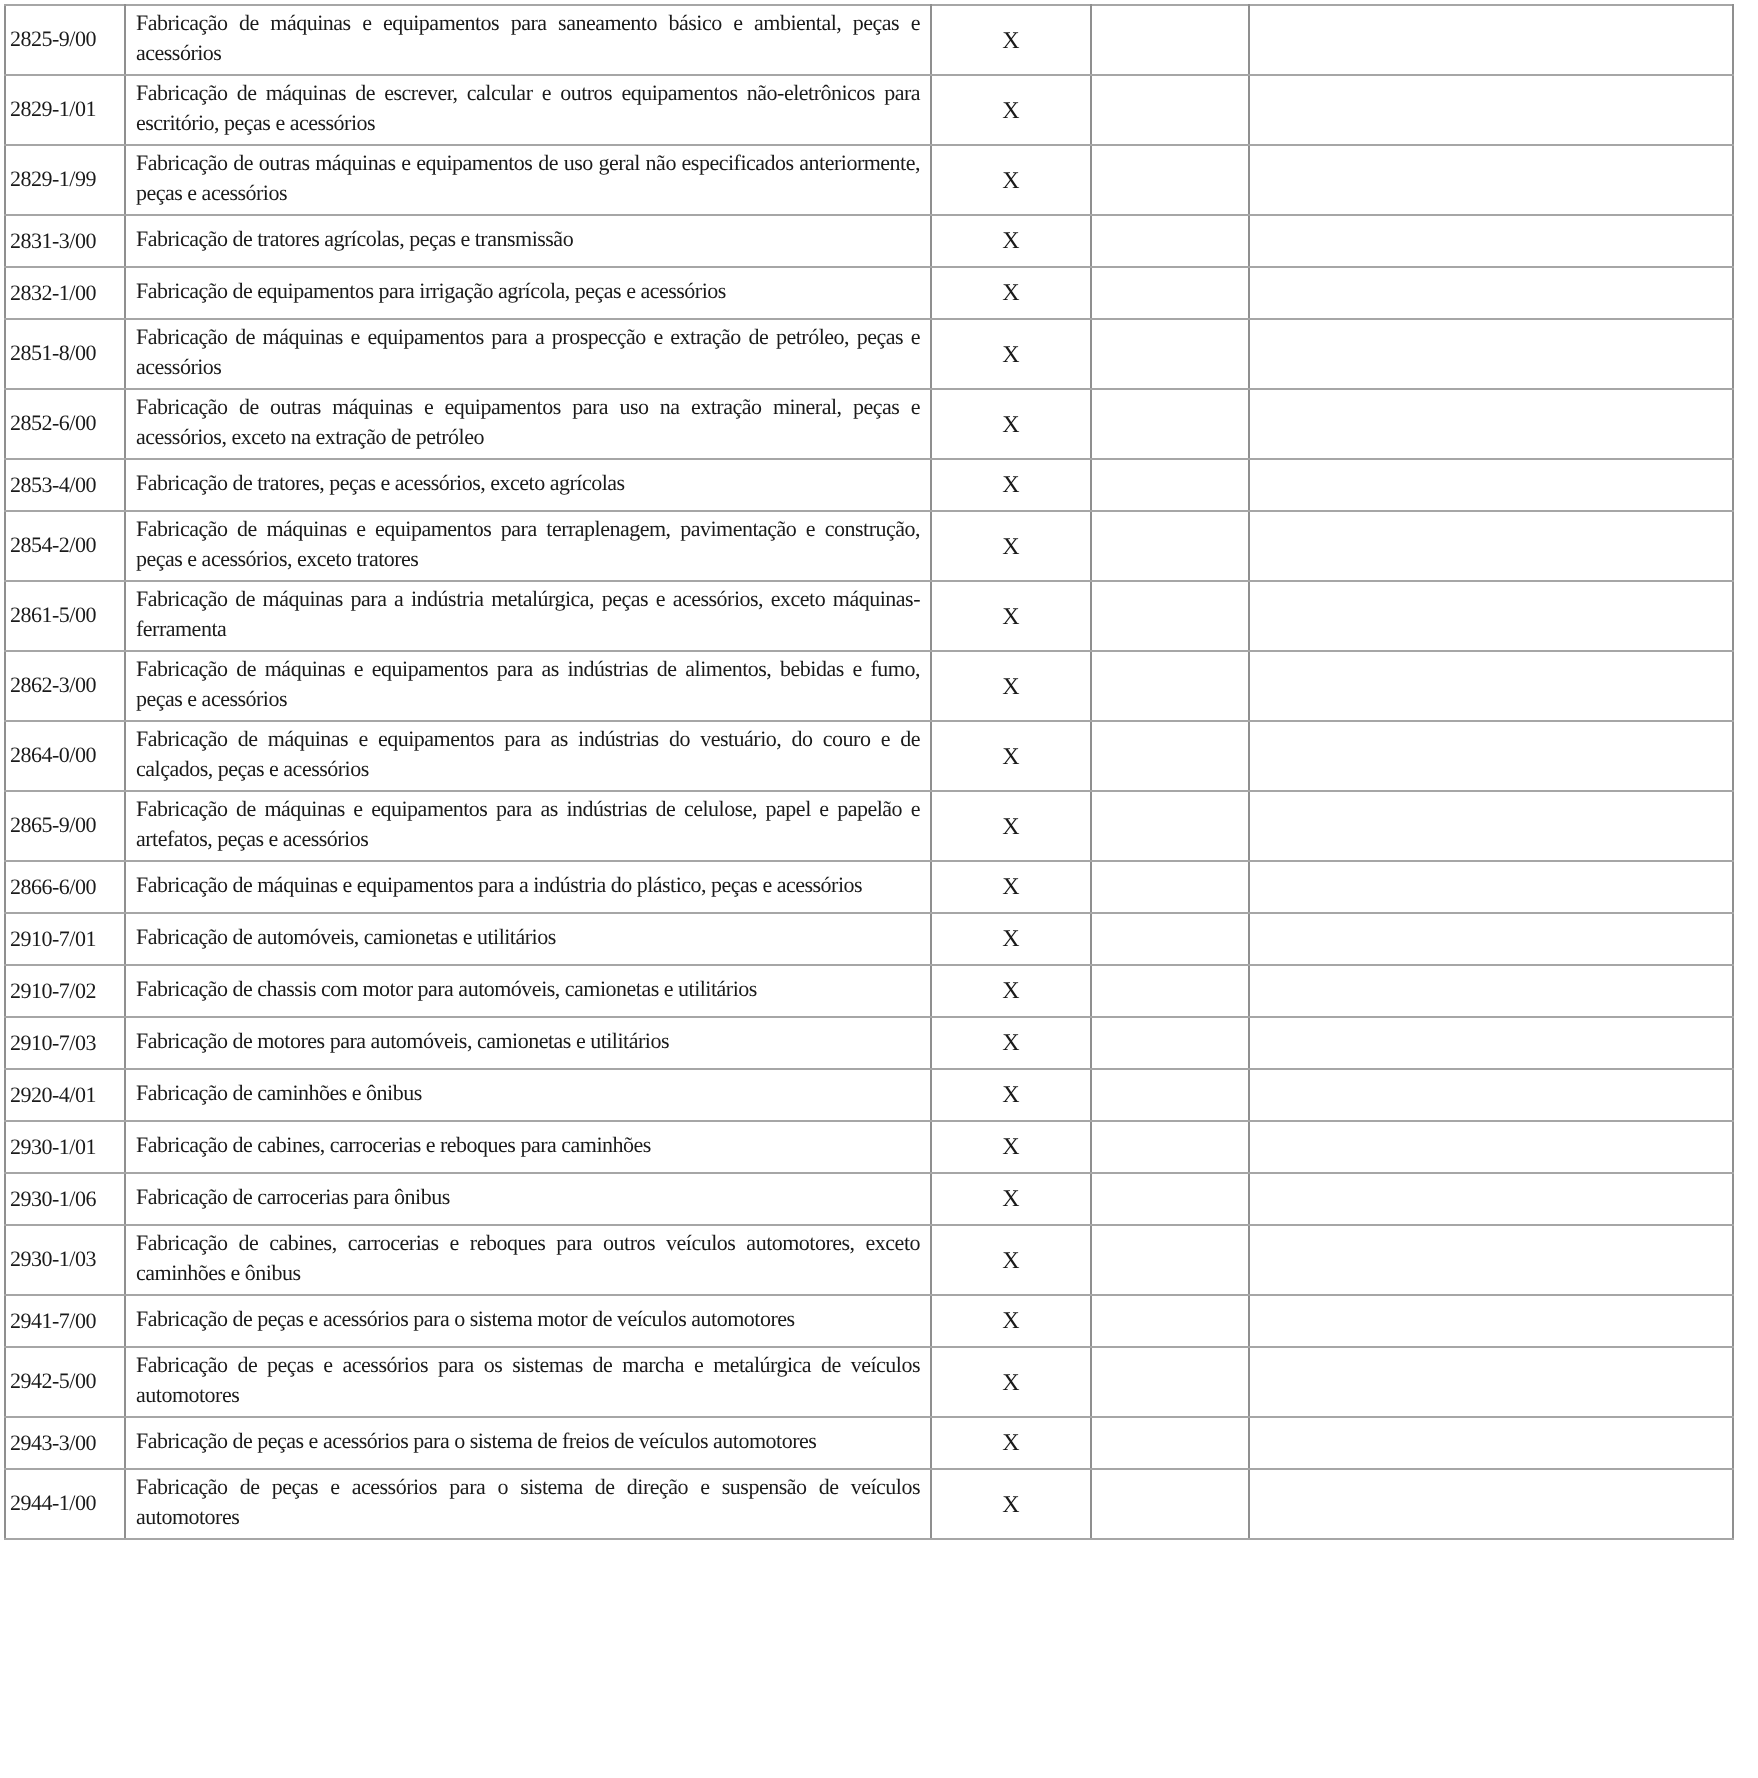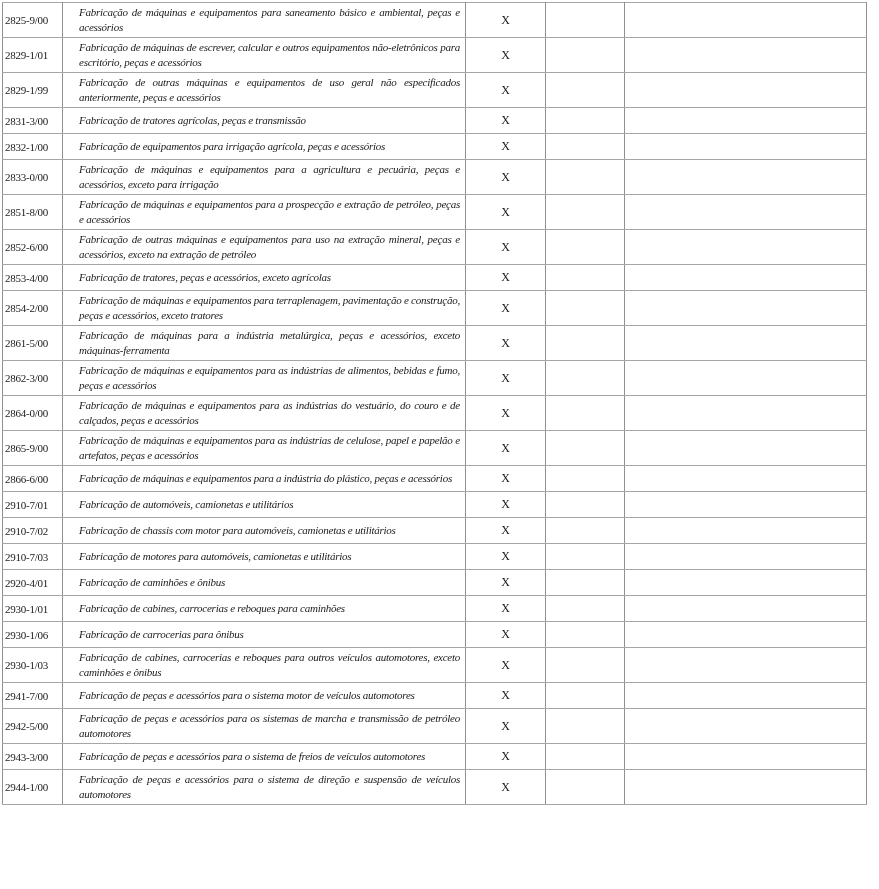--- a/index.html
+++ b/index.html
@@ -43,23 +43,22 @@
     overflow: hidden;
   }
   td.td-code {
     white-space: nowrap;
     padding-left: 2px;
     padding-right: 2px;
   }
   td.td-desc {
     text-align: justify;
     line-height: 15px;
-    padding-left: 16px;
+    padding-left: 5px;
     padding-right: 5px;
-    font-style: italic;
   }
   td.td-mark {
     text-align: center;
     font-size: 12px;
     letter-spacing: 0;
   }
   td.td-e1, td.td-e2 {
     padding: 2px 2px;
   }
 </style>
@@ -105,27 +104,20 @@
           <td class="td-e2"></td>
         </tr>
         <tr>
           <td class="td-code">2832-1/00</td>
           <td class="td-desc">Fabricação de equipamentos para irrigação agrícola, peças e acessórios</td>
           <td class="td-mark">X</td>
           <td class="td-e1"></td>
           <td class="td-e2"></td>
         </tr>
         <tr>
-          <td class="td-code">2833-0/00</td>
-          <td class="td-desc">Fabricação de máquinas e equipamentos para a agricultura e pecuária, peças e acessórios, exceto para irrigação</td>
-          <td class="td-mark">X</td>
-          <td class="td-e1"></td>
-          <td class="td-e2"></td>
-        </tr>
-        <tr>
           <td class="td-code">2851-8/00</td>
           <td class="td-desc">Fabricação de máquinas e equipamentos para a prospecção e extração de petróleo, peças e acessórios</td>
           <td class="td-mark">X</td>
           <td class="td-e1"></td>
           <td class="td-e2"></td>
         </tr>
         <tr>
           <td class="td-code">2852-6/00</td>
           <td class="td-desc">Fabricação de outras máquinas e equipamentos para uso na extração mineral, peças e acessórios, exceto na extração de petróleo</td>
           <td class="td-mark">X</td>
@@ -232,21 +224,21 @@
         </tr>
         <tr>
           <td class="td-code">2941-7/00</td>
           <td class="td-desc">Fabricação de peças e acessórios para o sistema motor de veículos automotores</td>
           <td class="td-mark">X</td>
           <td class="td-e1"></td>
           <td class="td-e2"></td>
         </tr>
         <tr>
           <td class="td-code">2942-5/00</td>
-          <td class="td-desc">Fabricação de peças e acessórios para os sistemas de marcha e transmissão de petróleo automotores</td>
+          <td class="td-desc">Fabricação de peças e acessórios para os sistemas de marcha e metalúrgica de veículos automotores</td>
           <td class="td-mark">X</td>
           <td class="td-e1"></td>
           <td class="td-e2"></td>
         </tr>
         <tr>
           <td class="td-code">2943-3/00</td>
           <td class="td-desc">Fabricação de peças e acessórios para o sistema de freios de veículos automotores</td>
           <td class="td-mark">X</td>
           <td class="td-e1"></td>
           <td class="td-e2"></td>

